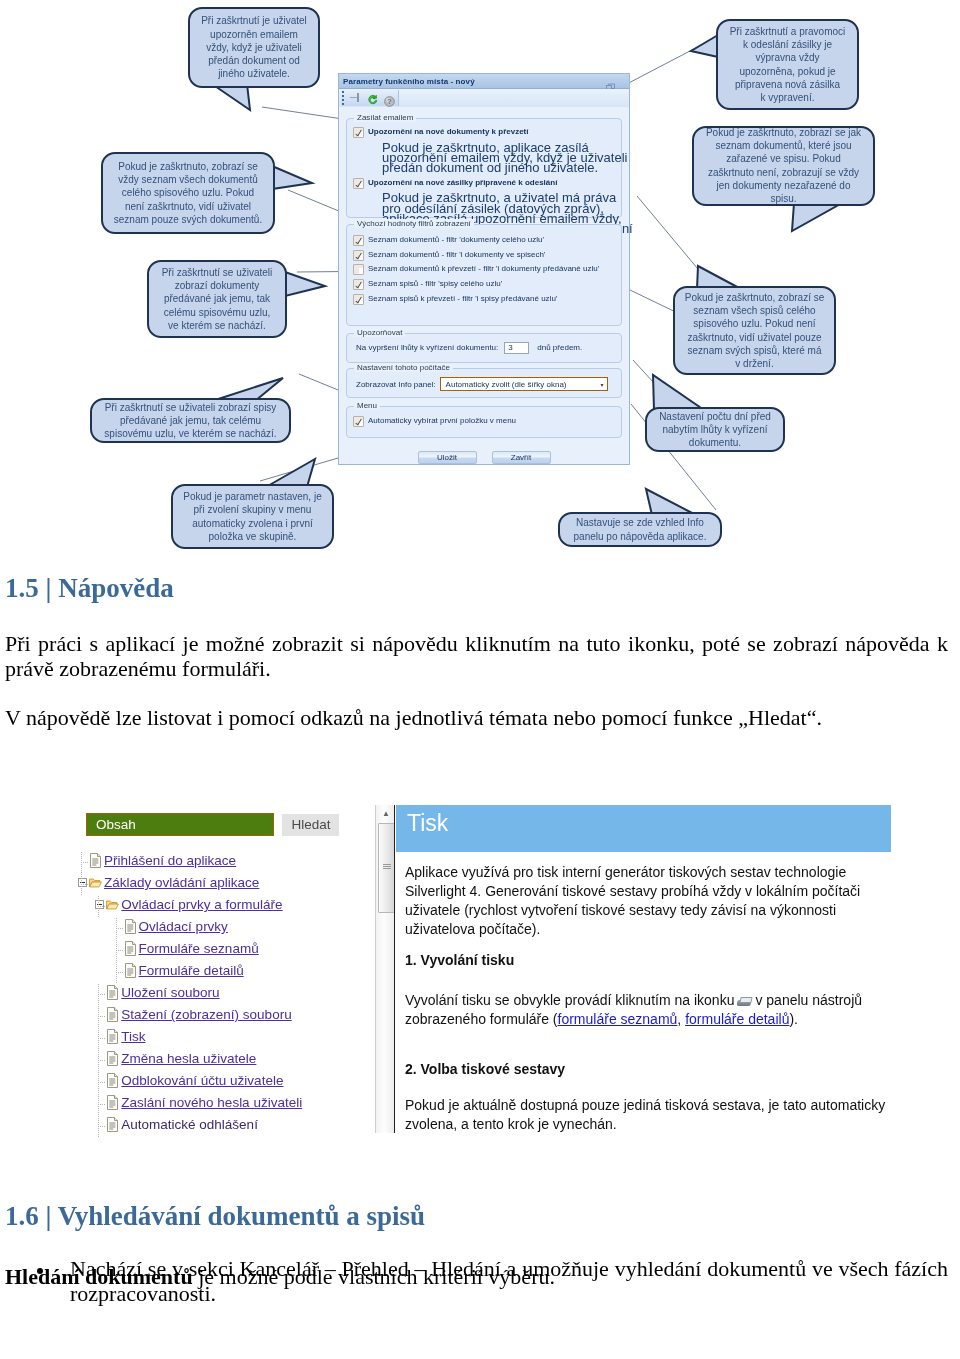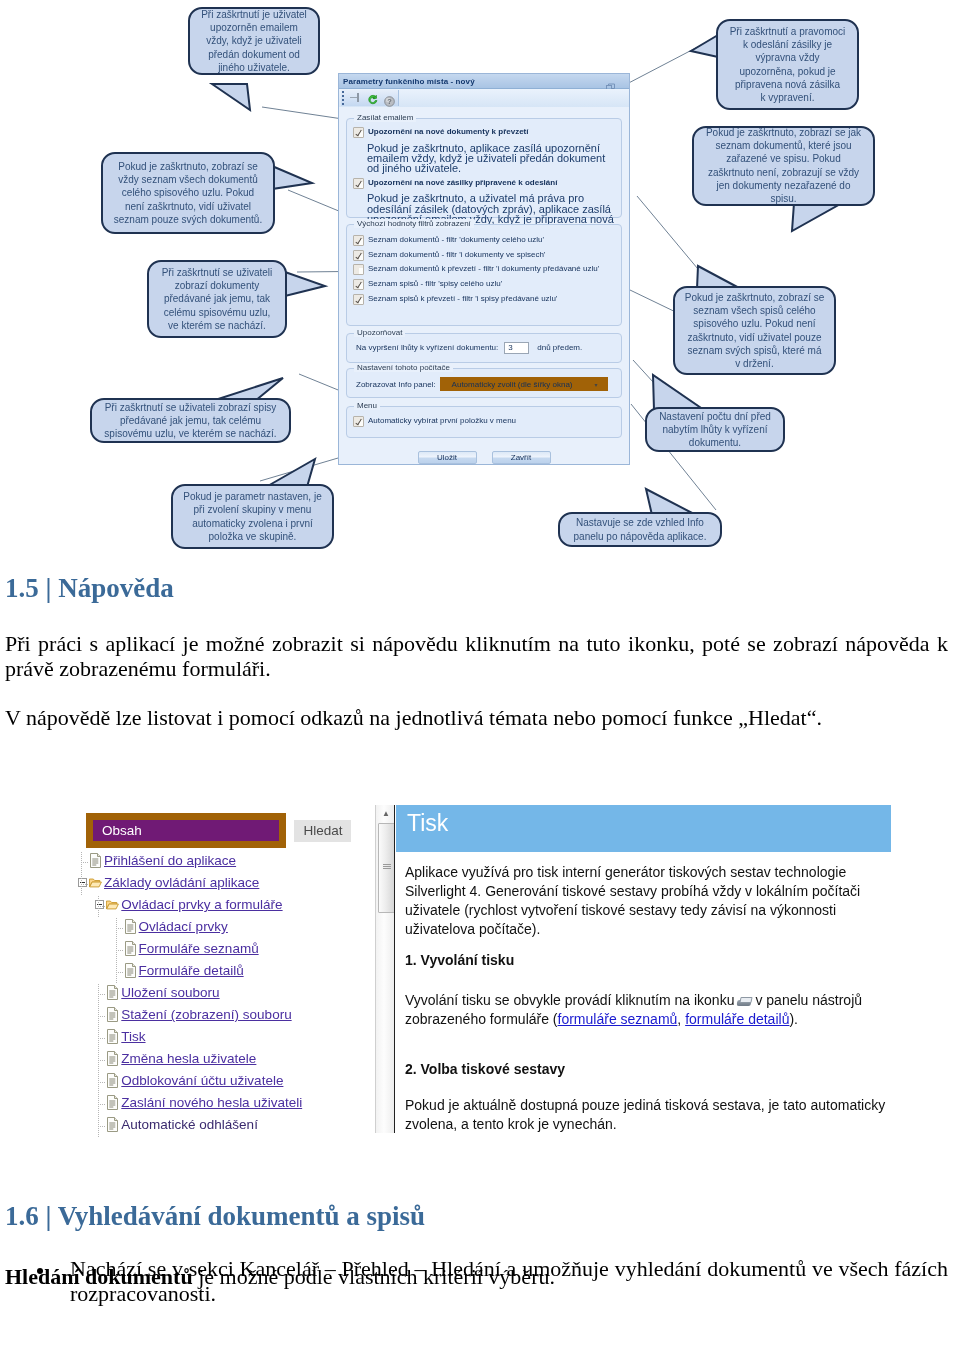--- a/index.html
+++ b/index.html
@@ -11,21 +11,21 @@
 
   
   .callout{position:absolute;}
   .callout .body{position:absolute;left:0;top:0;width:100%;height:100%;
      background:#c7d5ec;border:2px solid #1f3251;border-radius:14px;box-sizing:border-box;}
   .callout .txt{position:absolute;left:0;top:0;width:100%;height:100%;
      display:flex;align-items:center;justify-content:center;box-sizing:border-box;
      font-family:"Liberation Sans",sans-serif;color:#33517a;text-align:center;
      line-height:13.2px;padding:0 3px;white-space:nowrap;overflow:hidden;}
   #fig1 svg.tails{position:absolute;left:0;top:0;width:960px;height:562px;overflow:visible;}
-  .c1{left:188px;top:7px;width:132px;height:68px;}
+  .c1{left:188px;top:7px;width:132px;height:81px;}
   .c1 .txt{font-size:10px;}
   .c2{left:716px;top:19px;width:143px;height:91px;}
   .c2 .txt{font-size:10px;}
   .c3{left:101px;top:152px;width:174px;height:82px;}
   .c3 .txt{font-size:10px;}
   .c4{left:692px;top:126px;width:183px;height:80px;}
   .c4 .txt{font-size:10px;align-items:flex-start;}
   .c5{left:147px;top:260px;width:140px;height:78px;border-radius:19px;}
   .c5 .txt{font-size:10px;}
   .c6{left:673px;top:286px;width:163px;height:89px;}
@@ -64,34 +64,34 @@
   .g5{top:332px;height:29.5px;}
 
   .ck{display:flex;align-items:flex-start;}
   .ckbox{width:11px;height:11px;background:#edeae4;border:1px solid #b7b3ab;
          box-sizing:border-box;flex:none;margin-top:0px;position:relative;border-radius:1px;}
   .ckbox:before{content:"";position:absolute;right:0px;bottom:0px;width:4px;height:6px;background:#fdfdfb;}
   .ckbox.on:after{content:"";position:absolute;left:2.5px;top:1px;width:2.2px;height:6.4px;
          border:solid #57504a;border-width:0 1.3px 1.3px 0;transform:rotate(32deg);}
   .ck .lb{font-size:8px;color:#14305a;margin-left:4px;}
   .ck .lb.b{font-weight:bold;}
-  .sub{font-size:11px;color:#1c3c6b;margin-left:14px;line-height:10.3px;width:252px;margin-top:4.5px;}
+  .sub{font-size:13px;color:#1c3c6b;margin-left:29px;line-height:10.3px;width:252px;margin-top:4.5px;}
   .gin{padding:6px 6px 5px 6px;}
   .g2 .gin{padding-top:10px;}
   .g1 .gin{padding-top:8px;}
   .g5 .gin{padding-top:9px;}
   .ck.sp{margin-top:4.5px;}
   .ck.r{margin-bottom:3.7px;}
   .ck.r:last-child{margin-bottom:0;}
   .gin.row{display:flex;align-items:center;padding:8px 6px 4px 9px;}
   .fl{font-size:8px;color:#14305a;}
   .inp{display:inline-block;width:25px;height:12px;background:#fff;border:1px solid #9aa6b5;
        font-size:8px;color:#14305a;margin-left:6px;padding:0 3px;box-sizing:border-box;line-height:10px;}
   .fs{font-size:8px;color:#14305a;margin-left:8px;}
-  .sel{display:inline-flex;align-items:center;height:14px;background:#fff;border:7px solid #a16207;
+  .sel{display:inline-flex;align-items:center;height:14px;background:#fff;border:1px solid #a16207;
        margin-left:4px;width:168px;padding:0 3px 0 5px;box-sizing:border-box;}
   .selv{font-size:8px;color:#14305a;}
   .arw{margin-left:auto;font-size:6px;color:#444;}
   .btnrow{position:absolute;top:377px;left:0;right:0;display:flex;justify-content:center;gap:15px;}
   .btn{display:inline-block;width:59px;height:13px;line-height:12px;text-align:center;
        font-size:8px;color:#14305a;background:linear-gradient(#dce8f7 0%,#eef4fc 45%,#c6d9f0 55%,#bcd2ec 100%);
        border:1px solid #a9c1de;box-sizing:border-box;border-radius:2px;}
   #form .tbbox .grip{position:absolute;left:1px;top:1px;width:2px;height:14px;
        background:repeating-linear-gradient(#46699a 0 2px,transparent 2px 4px);}
   #form .tbbox .ti{position:absolute;top:2px;width:12px;height:12px;display:block;}
@@ -119,21 +119,21 @@
       border-radius:50%;background:#000;}
 
   
   #fig2{position:absolute;left:0;top:0;width:960px;height:1359px;
         font-family:"Liberation Sans",sans-serif;}
 
   .hlp-left{position:absolute;left:78px;top:805px;width:290px;}
   .tabs{position:absolute;left:4px;top:8px;}
   .tab{display:inline-block;box-sizing:content-box;font-size:13.5px;color:#4a4a4a;
        background:#e3e3e3;padding:3px 9px 4px 9px;margin-right:4px;line-height:15px;}
-  .tab.sel{background:#701a75;color:#fff;}
+  .tab.sel{background:#4d7c0f;color:#fff;}
   .tree{position:absolute;left:0;top:47px;width:290px;}
   .trow{position:relative;height:22.01px;white-space:nowrap;}
   .trow .tlabel{position:absolute;font-size:13.5px;color:#4b2fa0;line-height:15px;top:1px;}
   .trow .tlabel.lk{text-decoration:underline;}
   .trow .tlabel.nolk{color:#3a2a6e;text-decoration:none;}
   .ticon{position:absolute;top:1px;width:13px;height:15px;}
   .texp{position:absolute;top:4px;width:9px;height:9px;border:1px solid #9a9a9a;
         background:#fff;box-sizing:border-box;}
   .texp:before{content:"";position:absolute;left:1px;top:3px;width:5px;height:1px;background:#333;}
   .tdots{position:absolute;top:0;width:1px;height:22.01px;

